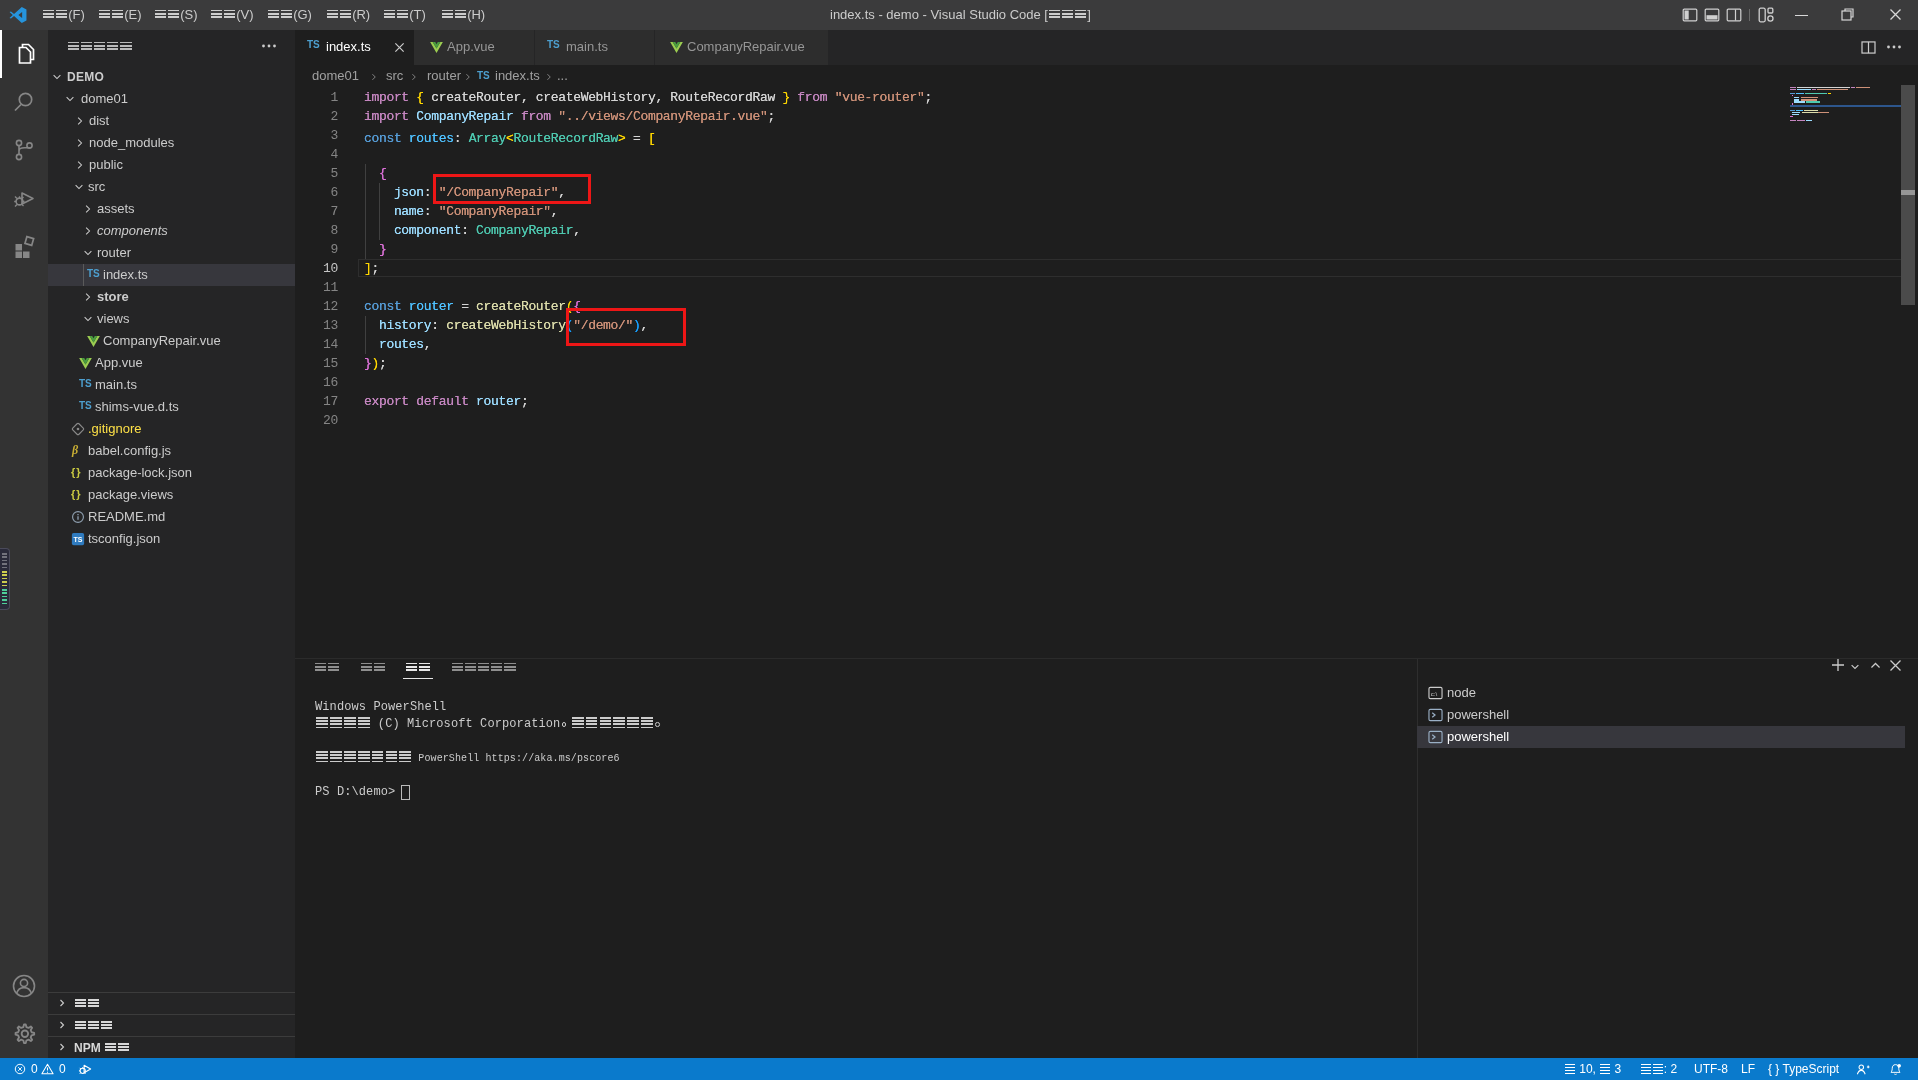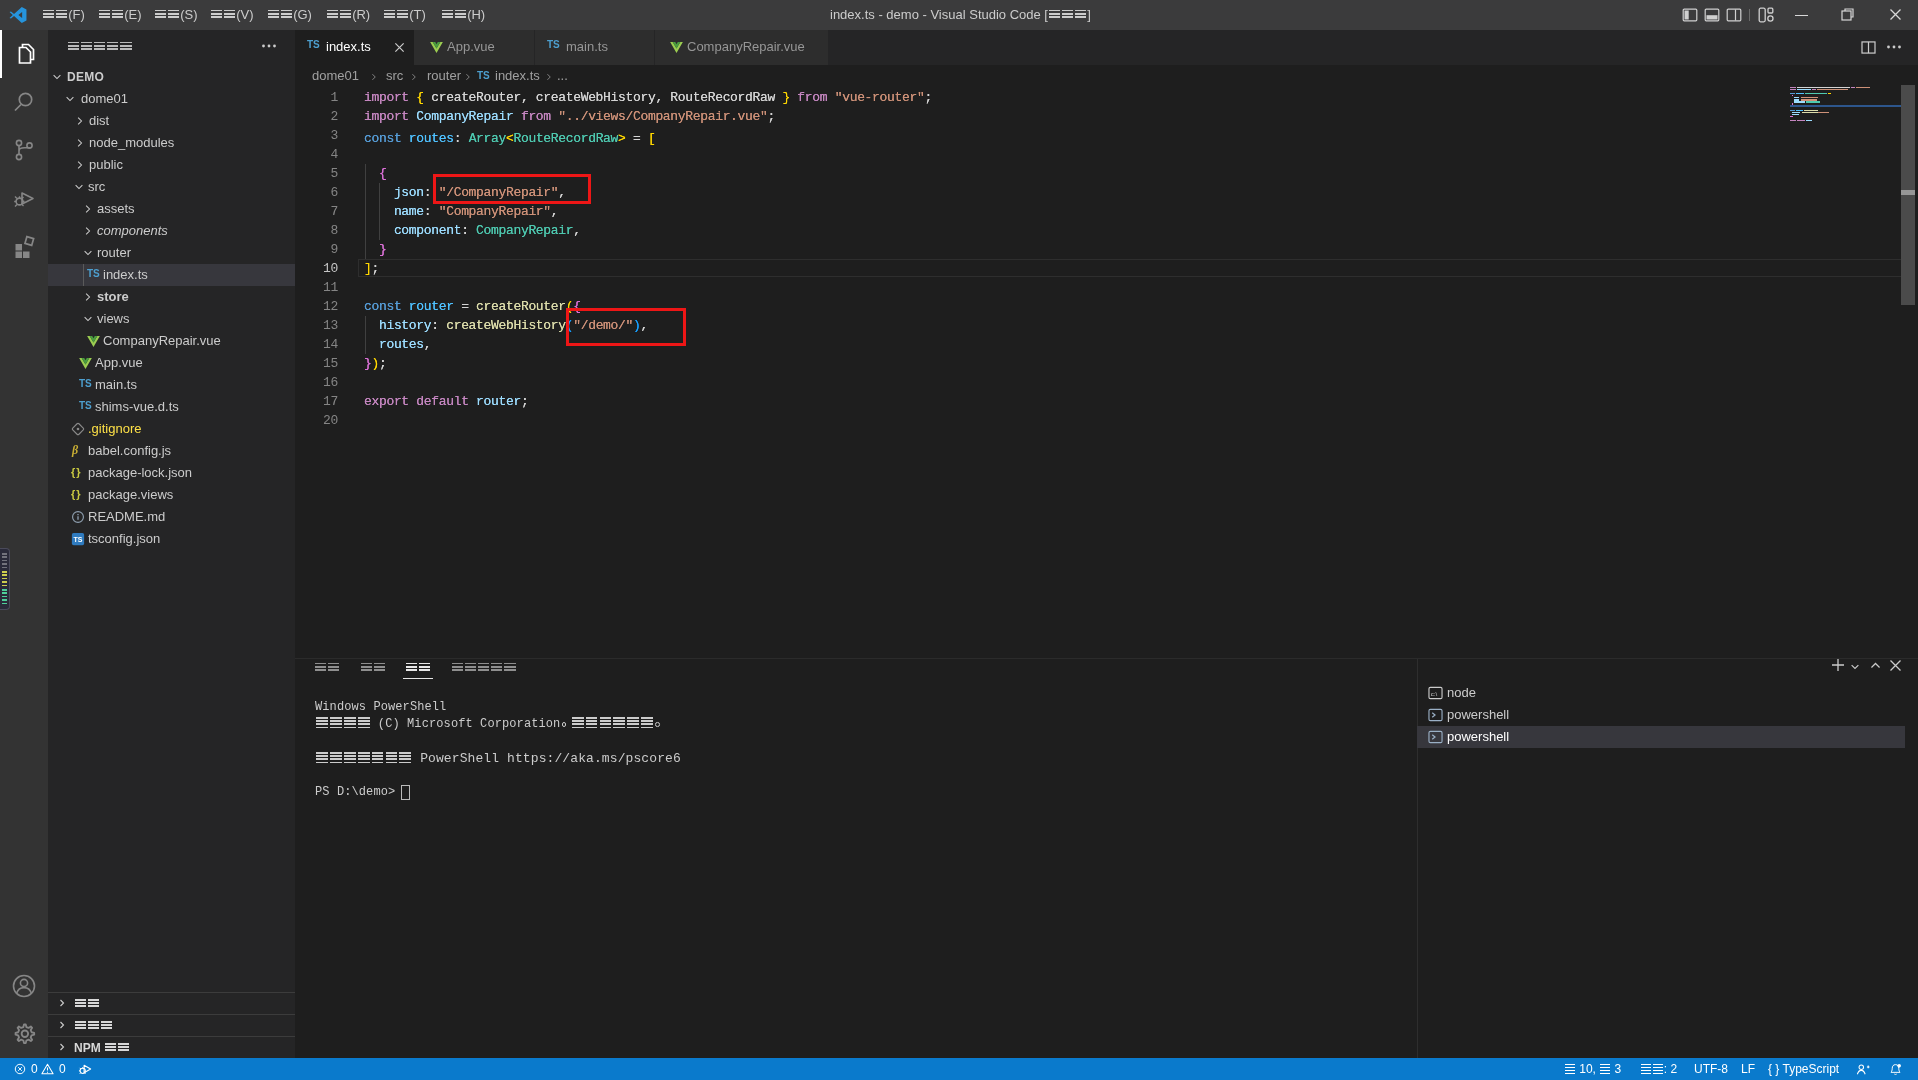--- a/index.html
+++ b/index.html
@@ -379,21 +379,21 @@
     <path d="M3.5 5.5 L8 10 L12.5 5.5" fill="none" stroke="#cccccc" stroke-width="1.5"></path>
   </svg>
 <svg class="ab" style="left:1869px;top:659px" width="13" height="13" viewBox="0 0 16 16">
     <path d="M3 10.5 L8 5.5 L13 10.5" fill="none" stroke="#cccccc" stroke-width="1.5"></path>
   </svg>
 <svg class="ab" style="left:1889px;top:659px" width="13" height="13" viewBox="0 0 13 13">
     <path d="M1.5 1.5 L11.5 11.5 M11.5 1.5 L1.5 11.5" stroke="#cccccc" stroke-width="1.3"></path>
   </svg>
 <div class="ab mono" style="left:315px;top:699px;font-size:12px;line-height:17px;letter-spacing:0.1px;color:#cccccc;white-space:pre">Windows PowerShell</div>
 <div class="ab mono" style="left:315px;top:716px;font-size:12px;line-height:17px;letter-spacing:0.1px;color:#cccccc;white-space:pre"><i class="cjm"></i><i class="cjm"></i><i class="cjm"></i><i class="cjm"></i> (C) Microsoft Corporation<i class="cjp"></i><i class="cjm"></i><i class="cjm"></i><i class="cjm"></i><i class="cjm"></i><i class="cjm"></i><i class="cjm"></i><i class="cjp"></i></div>
-<div class="ab mono" style="left:315px;top:750px;font-size:13px;line-height:17px;letter-spacing:0.1px;color:#cccccc;white-space:pre"><i class="cjm"></i><i class="cjm"></i><i class="cjm"></i><i class="cjm"></i><i class="cjm"></i><i class="cjm"></i><i class="cjm"></i> PowerShell https://aka.ms/pscore6</div>
+<div class="ab mono" style="left:315px;top:750px;font-size:10px;line-height:17px;letter-spacing:0.1px;color:#cccccc;white-space:pre"><i class="cjm"></i><i class="cjm"></i><i class="cjm"></i><i class="cjm"></i><i class="cjm"></i><i class="cjm"></i><i class="cjm"></i> PowerShell https://aka.ms/pscore6</div>
 <div class="ab mono" style="left:315px;top:784px;font-size:12px;line-height:17px;letter-spacing:0.1px;color:#cccccc;white-space:pre">PS D:\demo&gt;</div>
 <div class="ab" style="left:401px;top:785px;width:9px;height:15px;border:1px solid #bbbbbb"></div>
 <div class="ab" style="left:1417px;top:659px;width:1px;height:399px;background:#2e2e2e"></div>
 <svg class="ab" style="left:1428px;top:686px" width="15" height="14" viewBox="0 0 16 15">
     <rect x="1" y="1.5" width="14" height="12" rx="1.5" fill="none" stroke="#cccccc" stroke-width="1.2"></rect>
     <text x="3" y="11" font-family="Liberation Sans" font-size="6.5" fill="#cccccc">c:\</text>
   </svg>
 <div class="ab" style="left:1447px;top:682px;height:22px;line-height:22px;font-size:13px;color:#cccccc">node</div>
 <svg class="ab" style="left:1428px;top:708px" width="15" height="14" viewBox="0 0 16 15">
     <rect x="1" y="1.5" width="14" height="12" rx="1.5" fill="none" stroke="#9ab0c6" stroke-width="1.2"></rect>

